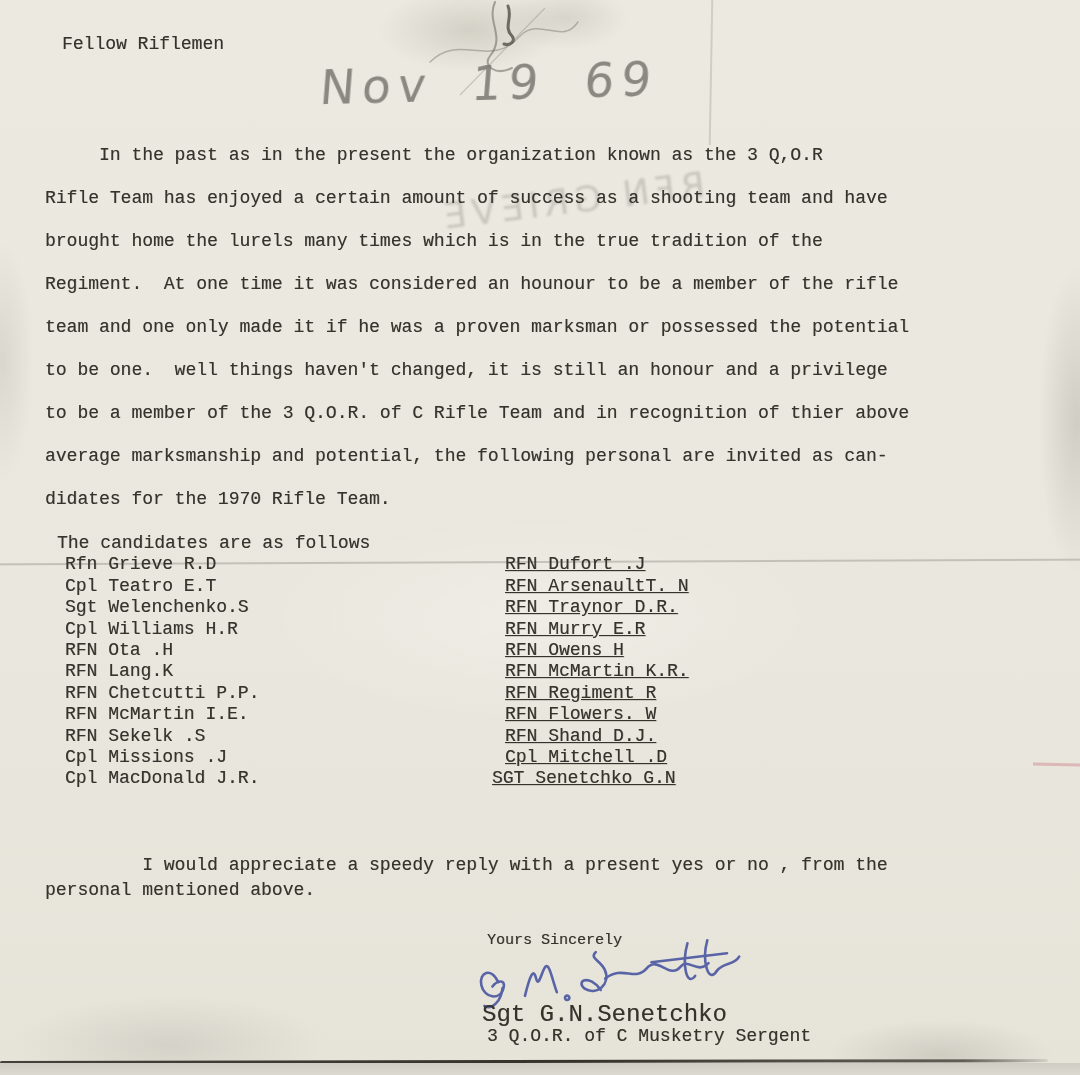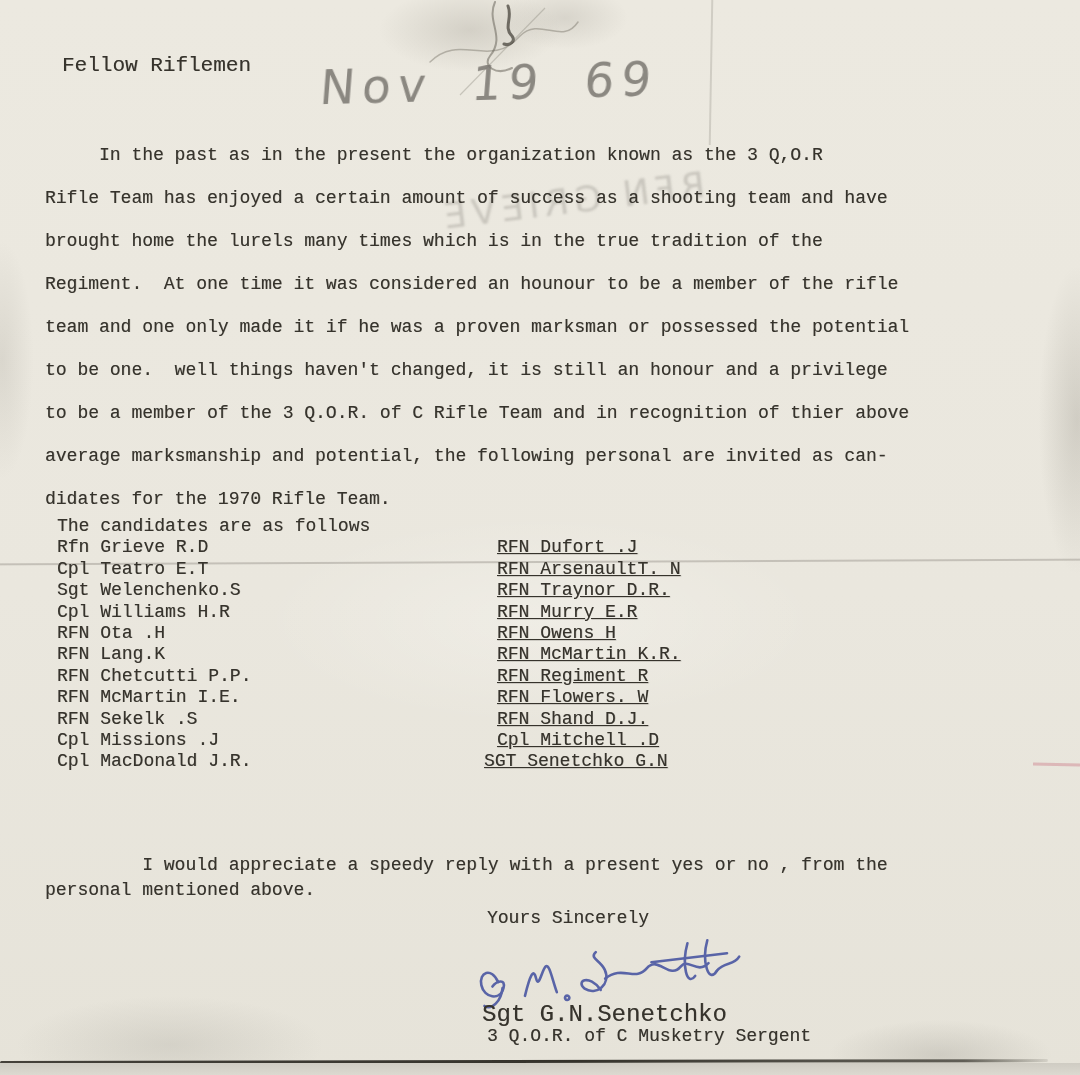--- a/index.html
+++ b/index.html
@@ -22,21 +22,21 @@
       radial-gradient(ellipse 220px 70px at 170px 1045px, rgba(120,118,110,0.16), transparent 70%),
       radial-gradient(ellipse 160px 50px at 940px 1055px, rgba(115,112,104,0.20), transparent 70%),
       radial-gradient(ellipse 55px 220px at 1077px 420px, rgba(140,136,126,0.28), transparent 70%),
       radial-gradient(ellipse 45px 170px at 2px 360px, rgba(140,136,126,0.18), transparent 70%),
       radial-gradient(ellipse 400px 150px at 540px 620px, rgba(255,255,252,0.25), transparent 70%),
       linear-gradient(180deg, #ece9e0 0%, #eae7de 55%, #e6e3d9 100%);
   }
 
   .tw { white-space:pre; text-shadow:0.4px 0.4px 0.6px rgba(54,51,44,0.45); }
 
-  .salutation { position:absolute; left:62px; top:54px; font-size:21px; }
+  .salutation { position:absolute; left:62px; top:34px; font-size:18px; }
 
   .hand-date {
     position:absolute; left:320px; top:56px;
     font-family:"DejaVu Sans", sans-serif;
     font-size:47px; color:rgba(122,119,113,0.85);
     transform:rotate(-1.5deg) skewX(-6deg);
     letter-spacing:7px; word-spacing:17px; white-space:pre;
     filter:blur(0.3px);
   }
 
@@ -44,29 +44,29 @@
     position:absolute; left:438px; top:180px;
     font-family:"DejaVu Sans", sans-serif;
     font-size:36px; letter-spacing:5px;
     color:rgba(110,107,100,0.28);
     transform:scaleX(-1) rotate(7deg);
     filter:blur(1.3px);
   }
 
   .body-lines { position:absolute; left:45px; top:134px; font-size:18px; line-height:43px; }
 
-  .cand { position:absolute; left:57px; top:516px; font-size:18px; line-height:21.4px; }
-  .cand-row { display:flex; }
+  .cand { position:absolute; left:57px; top:533px; font-size:18px; line-height:21.4px; }
+  .cand-row { display:flex;margin-left:8px; }
   .cand-left { width:440px; white-space:pre; }
   .cand-right { white-space:pre;text-decoration:underline; }
   .cand-rows .cand-row:last-of-type .cand-right { margin-left:-13px; }
 
   .closing { position:absolute; left:45px; top:853px; font-size:18px; line-height:25px; }
 
-  .signoff   { position:absolute; left:487px; top:908px;  font-size:18px; }
+  .signoff   { position:absolute; left:487px; top:932px;  font-size:15px; }
   .sig-name  { position:absolute; left:482px; top:1001px; font-size:24px;text-align:center; }
   .sig-title { position:absolute; left:487px; top:1026px; font-size:18px; }
 
   .signature-svg { position:absolute; left:472px; top:938px; transform:rotate(-3deg); }
 
   .crease-h {
     position:absolute; left:0; top:561px; width:1080px; height:2px;
     background:rgba(135,130,120,0.38);
     transform:rotate(-0.25deg); filter:blur(0.6px); pointer-events:none;
   }

